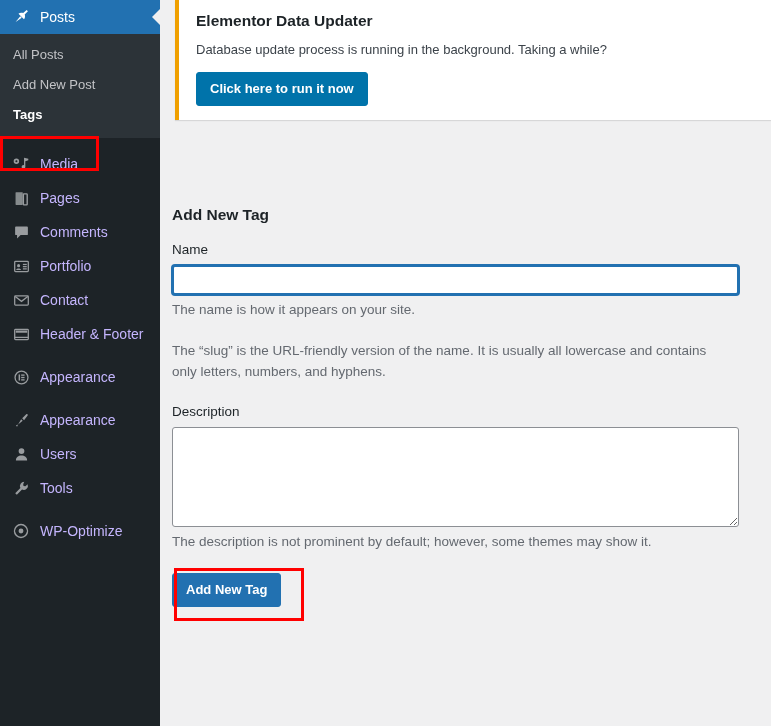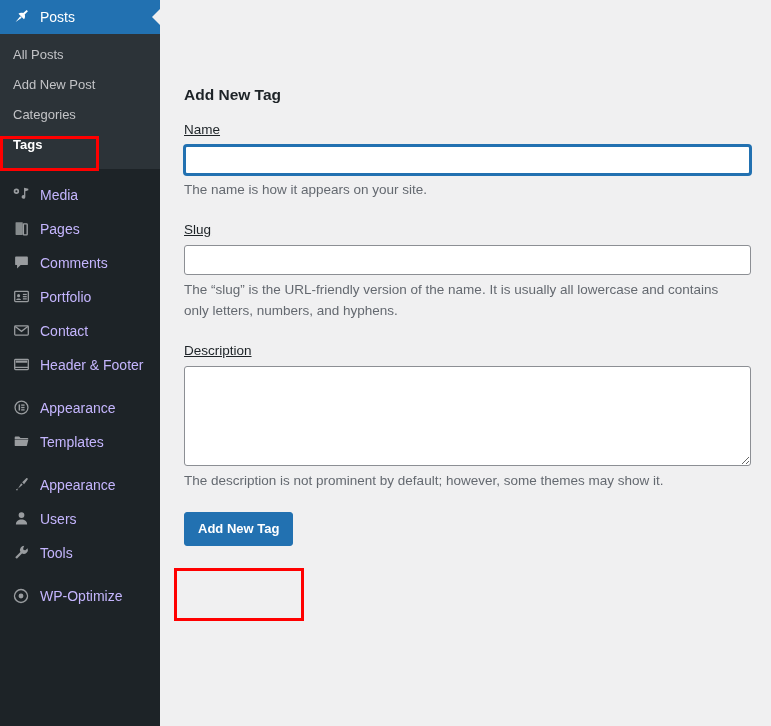--- a/index.html
+++ b/index.html
@@ -150,37 +150,36 @@
     font-size: 13px;
     font-weight: bold;
     line-height: 1;
     padding: 9px 13px 10px 13px;
     cursor: pointer;
     font-family: "Liberation Sans", sans-serif;
   }
 
   
   #form-area {
-    padding: 85px 0 0 24px;
+    padding: 85px 0 0 12px;
   }
   .form-heading {
     margin: 0 0 16px 0;
     font-size: 15.5px;
     font-weight: bold;
     color: #1d2327;
     line-height: 1.3;
   }
   .form-field { margin-bottom: 4px; }
   .field-label {
     display: block;
     font-size: 13.5px;
     color: #1d2327;
     padding: 0 0 5px 0;
     line-height: 1.4;
-    text-decoration: underline;
   }
   .text-input {
     display: block;
     width: 567px;
     height: 30px;
     padding: 0 8px;
     background: #fff;
     border: 1px solid #8c8f94;
     border-radius: 3px;
     font-size: 14px;
@@ -241,21 +240,20 @@
           <path d="M16.3 2.3 L17.7 3.7 L14.1 7.3 c.7 1.9 .5 3.9 -.8 5.2 l-1.4 -1.4 -3.3 -3.3 -1.4 -1.4 c1.3 -1.3 3.3 -1.5 5.2 -.8 z M9.2 9.2 l1.6 1.6 -6.8 4.8 z"></path>
         </svg>
       </span>
       <span class="mt-label">Posts</span>
       <span class="mt-arrow"></span>
     </div>
 
     <div id="submenu">
       <a class="sub-item">All Posts</a>
       <a class="sub-item">Add New Post</a>
-      <a class="sub-item">Categories</a>
       <a class="sub-item current">Tags</a>
     </div>
 
     <div class="menu-sep"></div>
 
     <div class="menu-top">
       <span class="mt-icon">
         <svg width="17" height="17" viewBox="0 0 20 20" fill="currentColor">
           <path d="M4 3 a3.2 3.2 0 1 0 0 6.4 a3.2 3.2 0 0 0 0 -6.4 z M13 2.2 v8.6 a2.2 2.2 0 1 0 1.5 2.1 V6.1 l3.5 -1 V3.3 z"></path>
           <circle cx="4" cy="6.2" r="1.2" fill="#1d2327"></circle>
@@ -326,28 +324,20 @@
           <circle cx="10" cy="10" r="7.6"></circle>
           <rect x="6.6" y="6.4" width="1.7" height="7.2" fill="currentColor" stroke="none"></rect>
           <rect x="9.6" y="6.4" width="4" height="1.6" fill="currentColor" stroke="none"></rect>
           <rect x="9.6" y="9.2" width="4" height="1.6" fill="currentColor" stroke="none"></rect>
           <rect x="9.6" y="12" width="4" height="1.6" fill="currentColor" stroke="none"></rect>
         </svg>
       </span>
       <span class="mt-label">Appearance</span>
     </div>
 
-    <div class="menu-top">
-      <span class="mt-icon">
-        <svg width="17" height="17" viewBox="0 0 20 20" fill="currentColor">
-          <path d="M2 5.2 a1 1 0 0 1 1 -1 h4.2 l1.6 1.8 H17 a1 1 0 0 1 1 1 v.6 H2 z M2 8.2 h16 l-1.6 6.4 a1 1 0 0 1 -1 .8 H3 a1 1 0 0 1 -1 -1 z"></path>
-        </svg>
-      </span>
-      <span class="mt-label">Templates</span>
-    </div>
 
     <div class="menu-sep"></div>
 
     <div class="menu-top">
       <span class="mt-icon">
         <svg width="17" height="17" viewBox="0 0 20 20" fill="currentColor">
           <path d="M15.6 2.6 c1 -1 2.4 .3 1.6 1.4 L13 9.6 l-2.2 -2.2 z M9.6 8.6 l1.8 1.8 -5.4 4.4 -1.2 2.6 -1.4 -1.4 2.6 -1.2 z"></path>
         </svg>
       </span>
       <span class="mt-label">Appearance</span>
@@ -385,35 +375,38 @@
           <circle cx="10" cy="10" r="2.7"></circle>
         </svg>
       </span>
       <span class="mt-label">WP-Optimize</span>
     </div>
 
   </nav>
 
   <main id="content">
 
+    <div id="notice-wrap">
+      <div class="notice">
+        <h2 class="notice-title">Elementor Data Updater</h2>
+        <p class="notice-text">Database update process is running in the background. Taking a while?</p>
+        <button class="btn-primary">Click here to run it now</button>
+      </div>
+    </div>
 
     <div id="form-area">
 
       <h2 class="form-heading">Add New Tag</h2>
 
       <div class="form-field">
         <label class="field-label">Name</label>
         <input class="text-input focused" type="text" value="" style="">
       </div>
       <p class="field-desc">The name is how it appears on your site.</p>
 
-      <div class="form-field">
-        <label class="field-label">Slug</label>
-        <input class="text-input" type="text" value="" style="">
-      </div>
       <p class="field-desc">The “slug” is the URL-friendly version of the name. It is usually all lowercase and contains only letters, numbers, and hyphens.</p>
 
       <div class="form-field">
         <label class="field-label">Description</label>
         <textarea class="desc-textarea" style=""></textarea>
       </div>
       <p class="field-desc">The description is not prominent by default; however, some themes may show it.</p>
 
       <div class="submit-row">
         <button class="btn-submit">Add New Tag</button>

